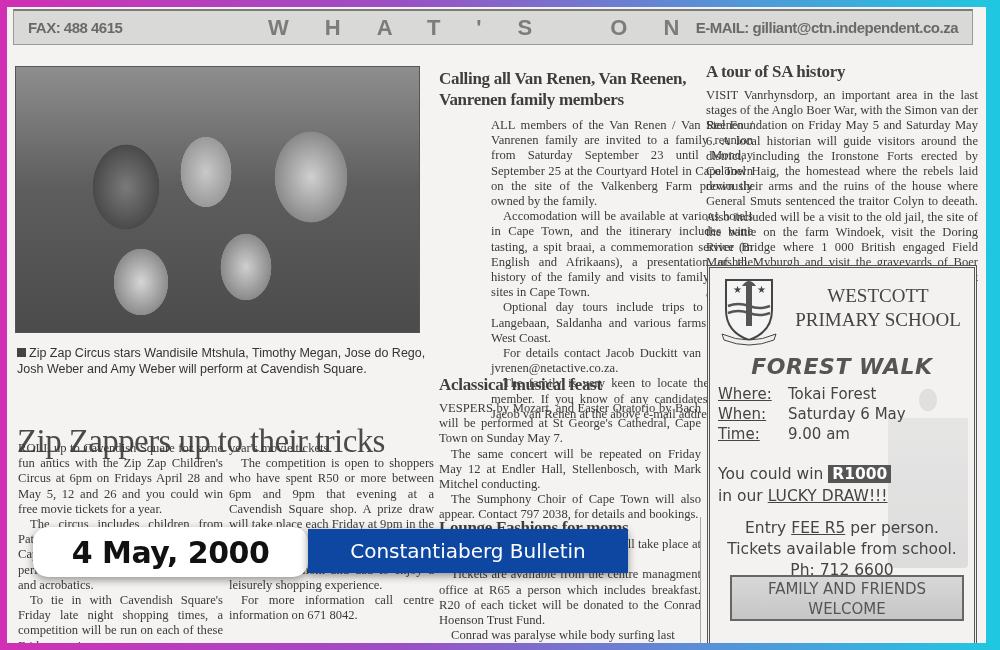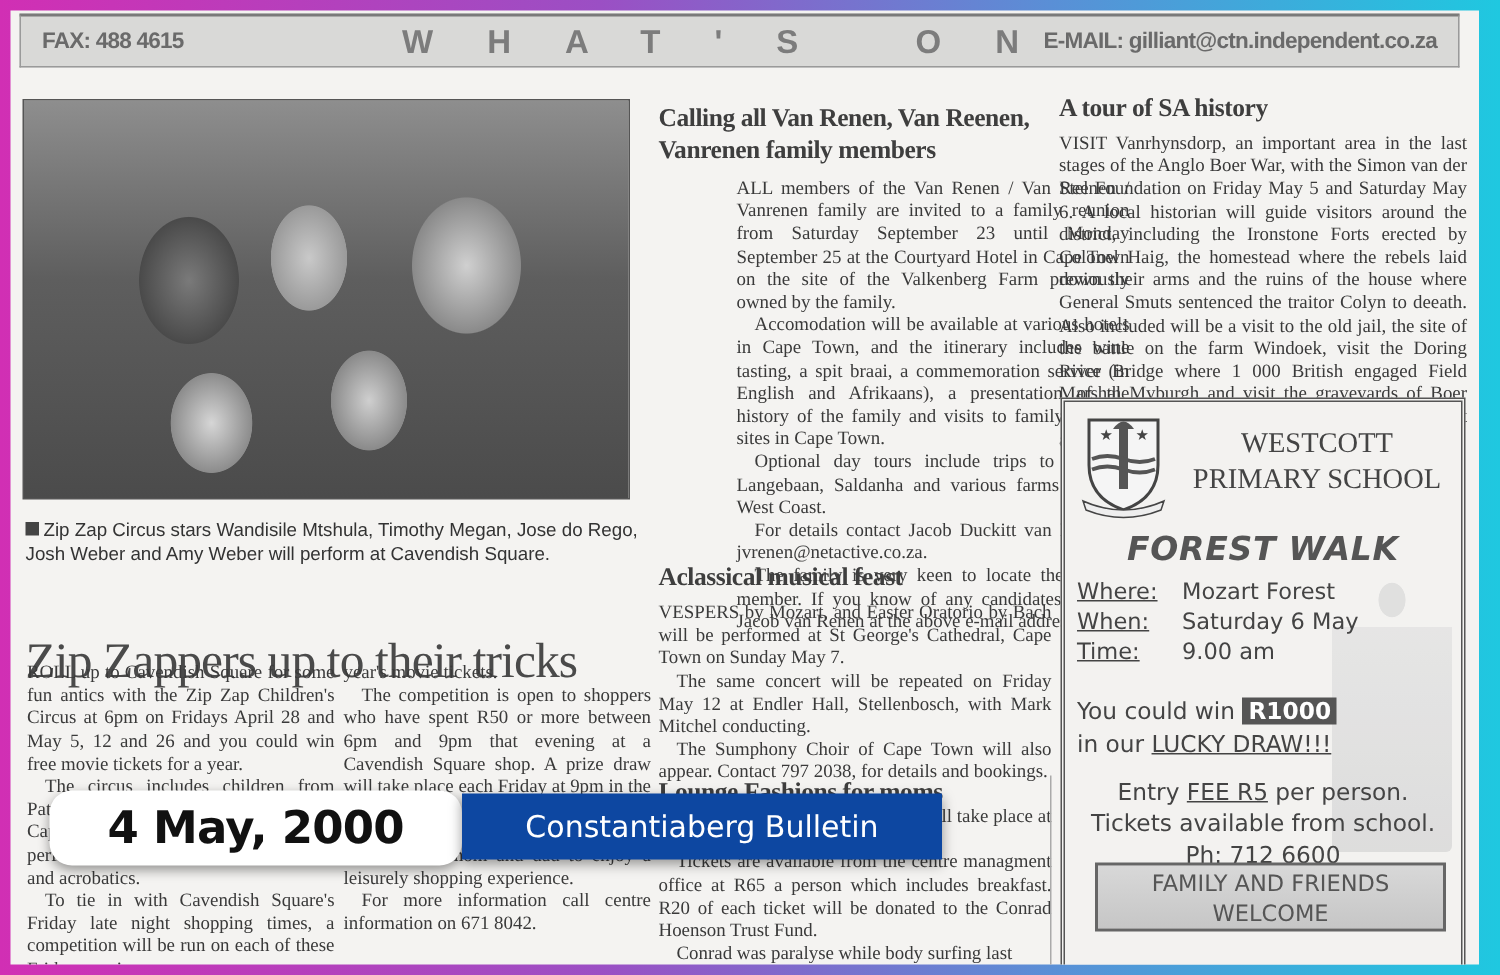--- a/index.html
+++ b/index.html
@@ -173,21 +173,21 @@
     </svg>
     <div class="school">
       <div>WESTCOTT</div>
       <div>PRIMARY SCHOOL</div>
     </div>
     <div class="event">FOREST WALK</div>
     <div class="figure"></div>
     <div class="info">
       <div class="row">
           <span class="k">Where:</span>
-          <span>Mozart Forest</span>
+          <span>Tokai Forest</span>
         </div>
       <div class="row">
           <span class="k">When:</span>
           <span>Saturday 6 May</span>
         </div>
       <div class="row">
           <span class="k">Time:</span>
           <span>9.00 am</span>
         </div>
     </div>

